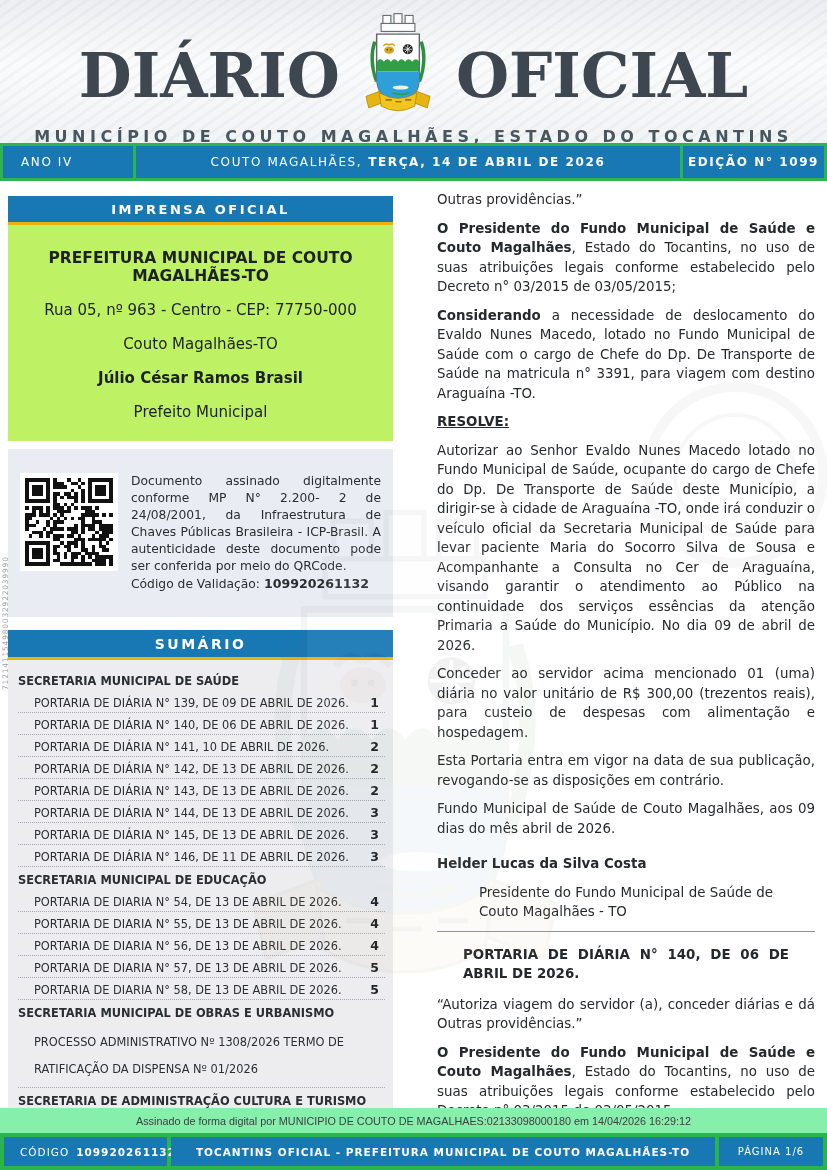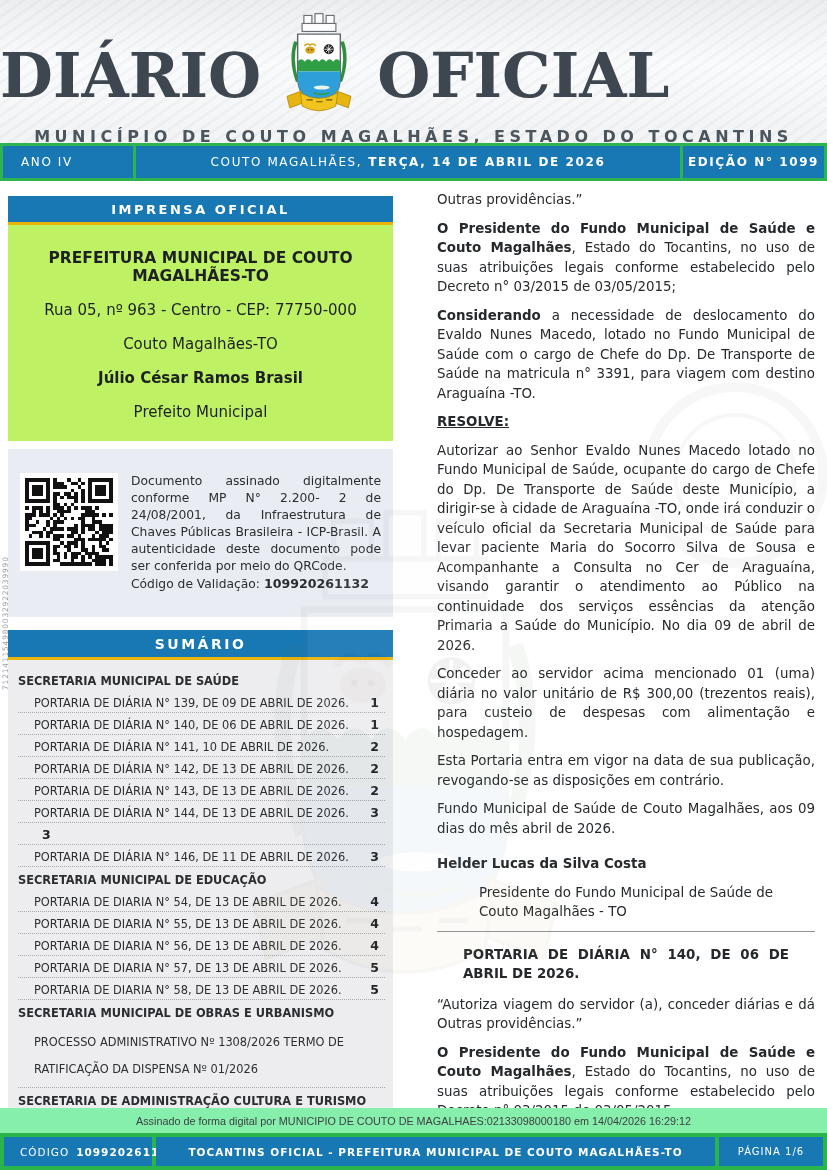--- a/index.html
+++ b/index.html
@@ -11,21 +11,21 @@
   }
   
   .masthead {
     position:absolute; top:0; left:0; right:0; height:143px;
     background:linear-gradient(180deg,#eceef0 0%,#fafbfc 45%,#f1f3f5 100%);
   }
   .masthead::before {
     content:""; position:absolute; inset:0;
     background:repeating-linear-gradient(-35deg, rgba(110,120,130,.05) 0 3px, transparent 3px 9px);
   }
-  .masthead-row { position:relative; display:flex; align-items:center; gap:12px; padding-top:27px; }
+  .masthead-row { position:relative; display:flex; align-items:center; justify-content:center; gap:12px; padding-top:27px; }
   .masthead-title {
     font-family:"DejaVu Serif", serif; font-weight:bold; font-size:61px;
     color:#3e474f; line-height:1; letter-spacing:0px;
   }
   .emblem { width:92px; height:112px; margin-top:-16px; flex:0 0 auto; }
   .masthead-subtitle {
     position:relative; text-align:center; margin-top:4px;
     font-size:16px; font-weight:600; letter-spacing:4.5px; color:#4b555d;
   }
   
@@ -80,21 +80,21 @@
   .block.divider { border-top:1px solid #8f9398; height:0; overflow:hidden; margin:20px 0 24px; }
   .block.heading { font-weight:bold; text-align:center; font-size:15px; line-height:1.55; padding:4px 26px 2px; margin-bottom:11px; }
   
   .sig-strip {
     position:absolute; left:0; right:0; bottom:37px; height:25px;
     background:#86efac; display:flex; align-items:center; justify-content:center;
     font-family:"Liberation Sans", sans-serif; font-size:10.8px; color:#3c4043;
   }
   .footer { position:absolute; left:0; right:0; bottom:0; height:37px; background:#2ab44c; display:flex; gap:4px; padding:4px; }
   .fcell { background:#1878b4; color:#fff; display:flex; align-items:center; font-size:10.5px; letter-spacing:1px; }
-  .fcell-code { width:148px; padding-left:16px; gap:7px; }
+  .fcell-code { width:163px; padding-left:16px; gap:7px; }
   .fcell-code .code-num { font-weight:bold; }
   .fcell-center { flex:1; justify-content:center; font-weight:bold; }
   .fcell-page { width:104px; justify-content:center; font-size:10px; }
   
   .vcode {
     position:absolute; left:1px; top:530px; height:160px;
     writing-mode:vertical-rl; transform:rotate(180deg);
     font-size:7.5px; letter-spacing:.8px; color:#9aa0a6;
   }
   .watermark { position:absolute; pointer-events:none; z-index:6; filter:grayscale(.55); }
@@ -452,20 +452,21 @@
             <span class="slabel">PORTARIA DE DIÁRIA N° 143, DE 13 DE ABRIL DE 2026.</span>
             <span class="spage">2</span>
           </div>
 
           <div class="srow item">
             <span class="slabel">PORTARIA DE DIÁRIA N° 144, DE 13 DE ABRIL DE 2026.</span>
             <span class="spage">3</span>
           </div>
 
           <div class="srow item">
+            <span class="slabel">PORTARIA DE DIÁRIA N° 145, DE 13 DE ABRIL DE 2026.</span>
             <span class="spage">3</span>
           </div>
 
           <div class="srow item">
             <span class="slabel">PORTARIA DE DIÁRIA N° 146, DE 11 DE ABRIL DE 2026.</span>
             <span class="spage">3</span>
           </div>
 
           <div class="srow sec">
             <span class="slabel">SECRETARIA MUNICIPAL DE EDUCAÇÃO</span>

